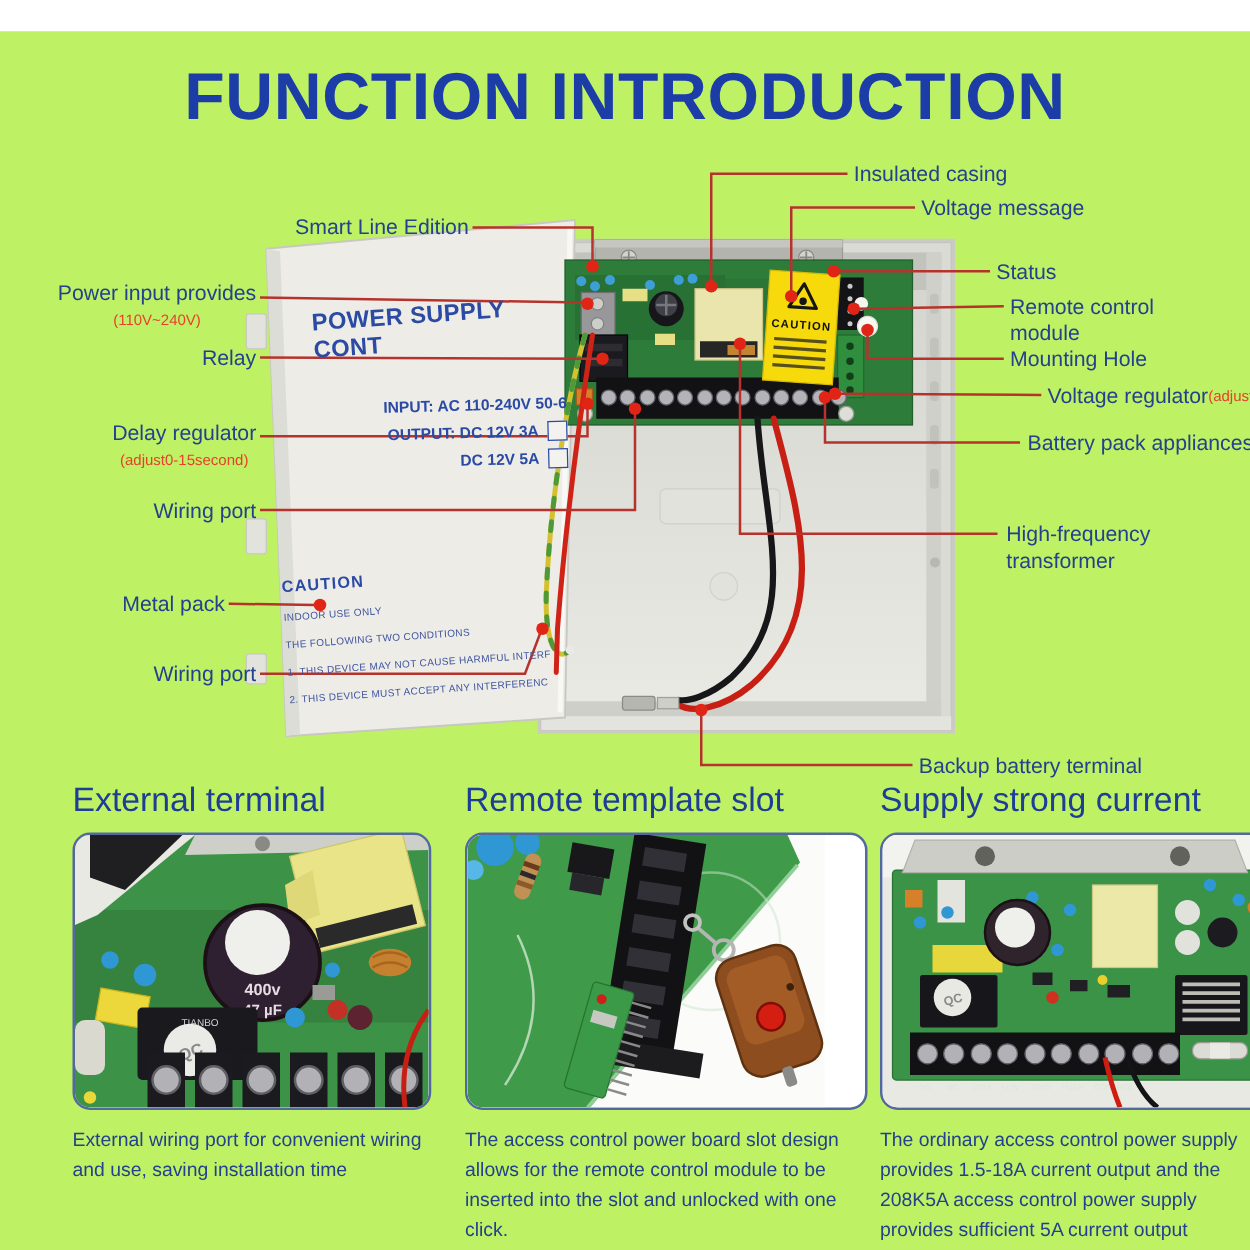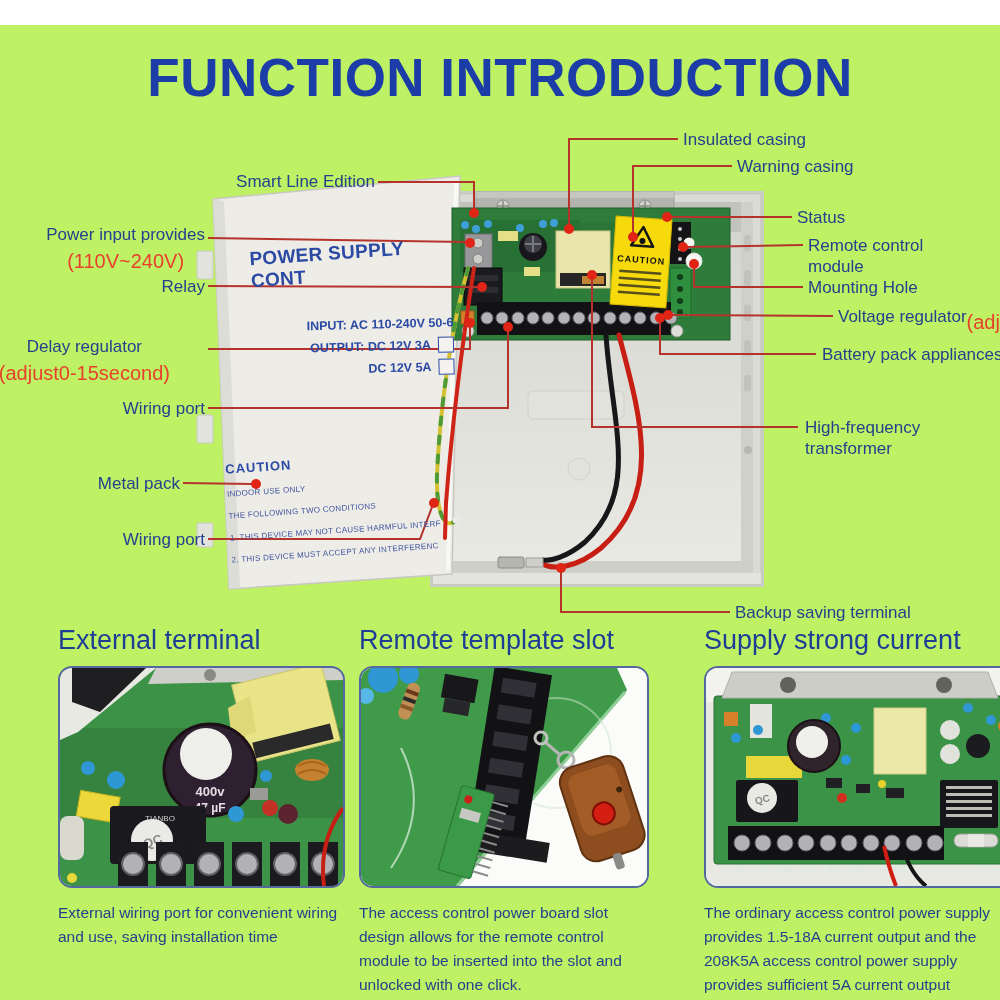--- a/index.html
+++ b/index.html
@@ -3,21 +3,21 @@
 <meta charset="utf-8">
 <style>
   html,body{margin:0;padding:0;background:#ffffff;}
   .page{position:relative;width:1000px;height:1000px;background:#bef264;
         font-family:"Liberation Sans",sans-serif;overflow:hidden;margin-top:25px;}
   .scene{position:absolute;left:0;top:0;width:1000px;height:1000px;z-index:0;}
   .title{position:absolute;left:0;right:0;top:22px;text-align:center;margin:0;
          font-size:53px;font-weight:700;color:#1c3ca8;letter-spacing:0.5px;z-index:2;}
   .callout{position:absolute;color:#24418e;font-size:17px;line-height:1.25;
            white-space:nowrap;z-index:2;}
-  .callout .sub{color:#e8402c;font-size:20px;margin-top:4px;}
+  .callout .sub{color:#e8402c;font-size:12px;margin-top:4px;}
   .stack{display:flex;flex-direction:column;align-items:center;}
   .stack-l{display:flex;align-items:flex-start;}
   .wrap{white-space:normal;}
   
   .door-brand{position:absolute;left:250px;top:216px;width:210px;z-index:1;
               transform:rotate(-4deg);font-weight:700;font-size:19px;color:#2b4aa4;letter-spacing:0.3px;}
   .door-specs{position:absolute;left:256px;top:289px;width:198px;z-index:1;transform:rotate(-1.5deg);
               font-weight:700;font-size:12.5px;color:#2b4aa4;}
   .spec-row{display:flex;justify-content:flex-end;align-items:center;height:22px;}
   .spec-box{width:14px;height:14px;border:1.5px solid #2b4aa4;margin-left:7px;background:#f3f2ee;}
@@ -228,43 +228,43 @@
 
   <div class="callout" style="right:625px;top:146px;">Smart Line Edition</div>
 
   <div class="callout stack" style="right:795px;top:199px;">
     <span>Power input provides</span>
     <span class="sub">(110V~240V)</span>
   </div>
 
   <div class="callout" style="right:795px;top:251px;">Relay</div>
 
-  <div class="callout stack" style="right:830px;top:311px;">
+  <div class="callout stack" style="right:795px;top:311px;">
     <span>Delay regulator</span>
     <span class="sub">(adjust0-15second)</span>
   </div>
 
   <div class="callout" style="right:795px;top:373px;">Wiring port</div>
   <div class="callout" style="right:820px;top:448px;">Metal pack</div>
   <div class="callout" style="right:795px;top:504px;">Wiring port</div>
 
   <div class="callout" style="left:683px;top:104px;">Insulated casing</div>
-  <div class="callout" style="left:737px;top:131px;">Warning casing</div>
+  <div class="callout" style="left:737px;top:131px;">Voltage message</div>
   <div class="callout" style="left:797px;top:182px;">Status</div>
   <div class="callout wrap" style="left:808px;top:210px;width:132px;">Remote control module</div>
   <div class="callout" style="left:808px;top:252px;">Mounting Hole</div>
 
   <div class="callout stack-l" style="left:838px;top:281px;">
     <span>Voltage regulator</span>
     <span class="sub">(adjust11.9V-13.9V)</span>
   </div>
 
   <div class="callout" style="left:822px;top:319px;">Battery pack appliances</div>
   <div class="callout wrap" style="left:805px;top:392px;width:150px;">High-frequency transformer</div>
-  <div class="callout" style="left:735px;top:577px;">Backup saving terminal</div>
+  <div class="callout" style="left:735px;top:577px;">Backup battery terminal</div>
 
   <div class="section" style="left:58px;width:287px;">
     <h2 class="sec-h">External terminal</h2>
     <div class="photo">
       <svg width="283" height="218" viewBox="0 0 283 218">
         <rect width="283" height="218" fill="#3c9246"></rect>
         <rect x="0" y="60" width="283" height="90" fill="#337d3c" opacity="0.7"></rect>
         <polygon points="0,0 96,0 18,64 0,72" fill="#e9e9e4"></polygon>
         <polygon points="12,0 86,0 40,44 12,34" fill="#1f1f22"></polygon>
         <polygon points="96,0 283,0 283,12 88,16" fill="#cfcfca"></polygon>
@@ -309,21 +309,21 @@
           <rect x="248" y="174" width="30" height="44" fill="#1b1b1f"></rect>
             <circle cx="263" cy="196" r="11" fill="#b2b2b6" stroke="#5f5f66" stroke-width="2"></circle>
         </g>
         <path d="M283,140 C268,160 260,185 264,218" stroke="#c81f15" stroke-width="4" fill="none"></path>
         <circle cx="12" cy="210" r="5" fill="#e8d83a"></circle>
       </svg>
     </div>
     <div class="sec-b">External wiring port for convenient wiring and use, saving installation time</div>
   </div>
 
-  <div class="section" style="left:359px;width:290px;">
+  <div class="section" style="left:372px;width:322px;">
     <h2 class="sec-h">Remote template slot</h2>
     <div class="photo">
       <svg width="286" height="218" viewBox="0 0 286 218">
         <rect width="286" height="218" fill="#fbfbf9"></rect>
         <polygon points="0,0 256,0 266,22 98,218 0,218" fill="#3f9a49"></polygon>
         <line x1="264" y1="24" x2="96" y2="218" stroke="#8fce96" stroke-width="3"></line>
         <path d="M30,200 q40,-60 10,-120" stroke="#cfe6cf" fill="none" stroke-width="2" opacity="0.8"></path>
         <circle cx="195" cy="85" r="55" stroke="#cfe6cf" fill="none" stroke-width="2" opacity="0.5"></circle>
         <circle cx="22" cy="10" r="15" fill="#2e97d4"></circle>
           <circle cx="48" cy="6" r="10" fill="#2e97d4"></circle>

